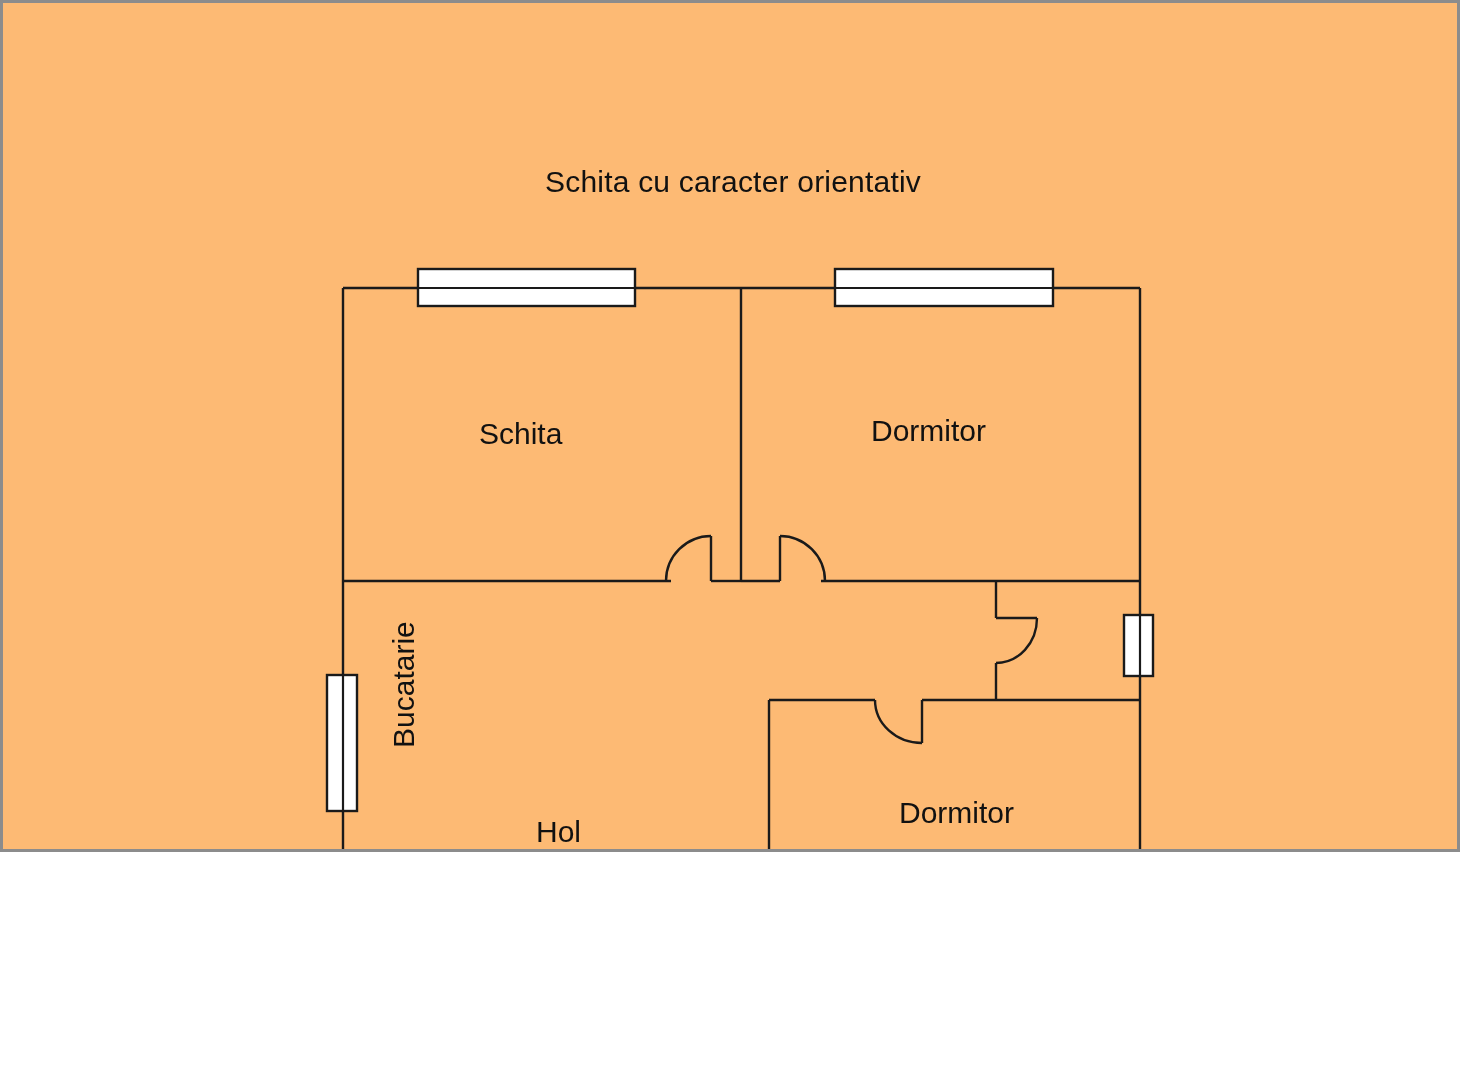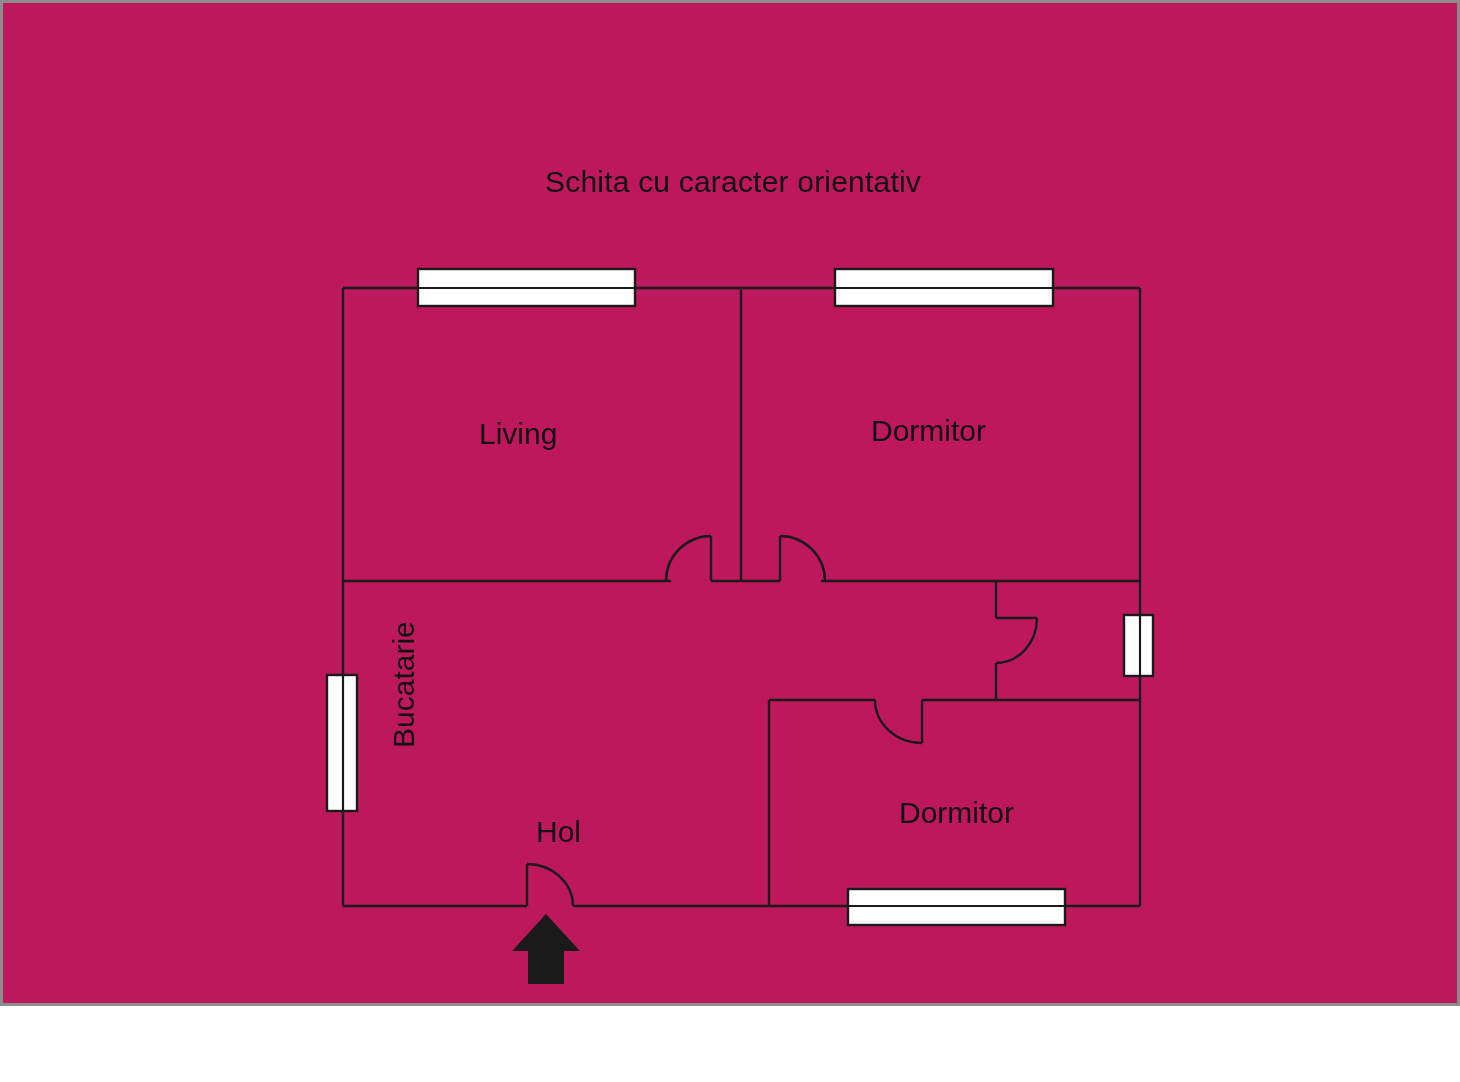--- a/index.html
+++ b/index.html
@@ -4,22 +4,22 @@
 <title>Floor Plan</title>
 <style>
   html, body {
     margin: 0;
     padding: 0;
     background: #ffffff;
   }
   #page {
     position: relative;
     width: 1460px;
-    height: 1006px;
-    background: #be185d;
+    height: 852px;
+    background: #fdba74;
     box-sizing: border-box;
     border: 3px solid #8c8c8c;
     overflow: hidden;
     font-family: "Liberation Sans", sans-serif;
   }
   #plan-svg {
     position: absolute;
     left: 0;
     top: 0;
     width: 1460px;
@@ -127,21 +127,21 @@
       <line x1="415" y1="285" x2="632" y2="285"></line>
       <line x1="832" y1="285" x2="1050" y2="285"></line>
       <line x1="340" y1="672" x2="340" y2="808"></line>
       <line x1="1137" y1="612" x2="1137" y2="673"></line>
       <line x1="845" y1="903" x2="1062" y2="903"></line>
     </g>
 
     <polygon fill="#1a1a1a" stroke="none" points="543,911 577,948 561,948 561,981 525,981 525,948 509,948"></polygon>
   </svg>
 
-  <div class="room-label" id="label-living">Living</div>
+  <div class="room-label" id="label-living">Schita</div>
 
   <div class="room-label" id="label-dormitor-1">Dormitor</div>
 
   <div class="room-label" id="label-dormitor-2">Dormitor</div>
 
   <div class="room-label vertical" id="label-bucatarie">Bucatarie</div>
 
   <div class="room-label" id="label-hol">Hol</div>
 
 </div>

